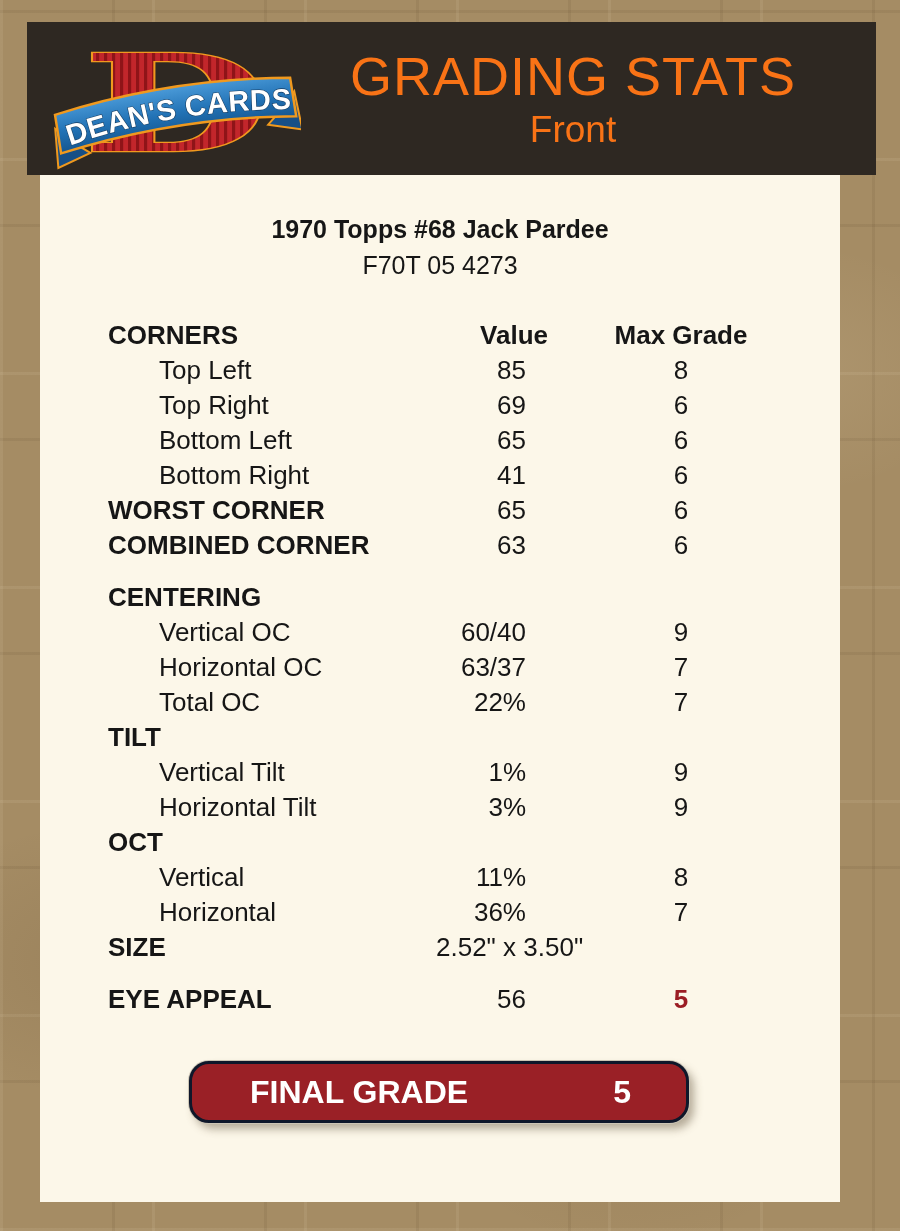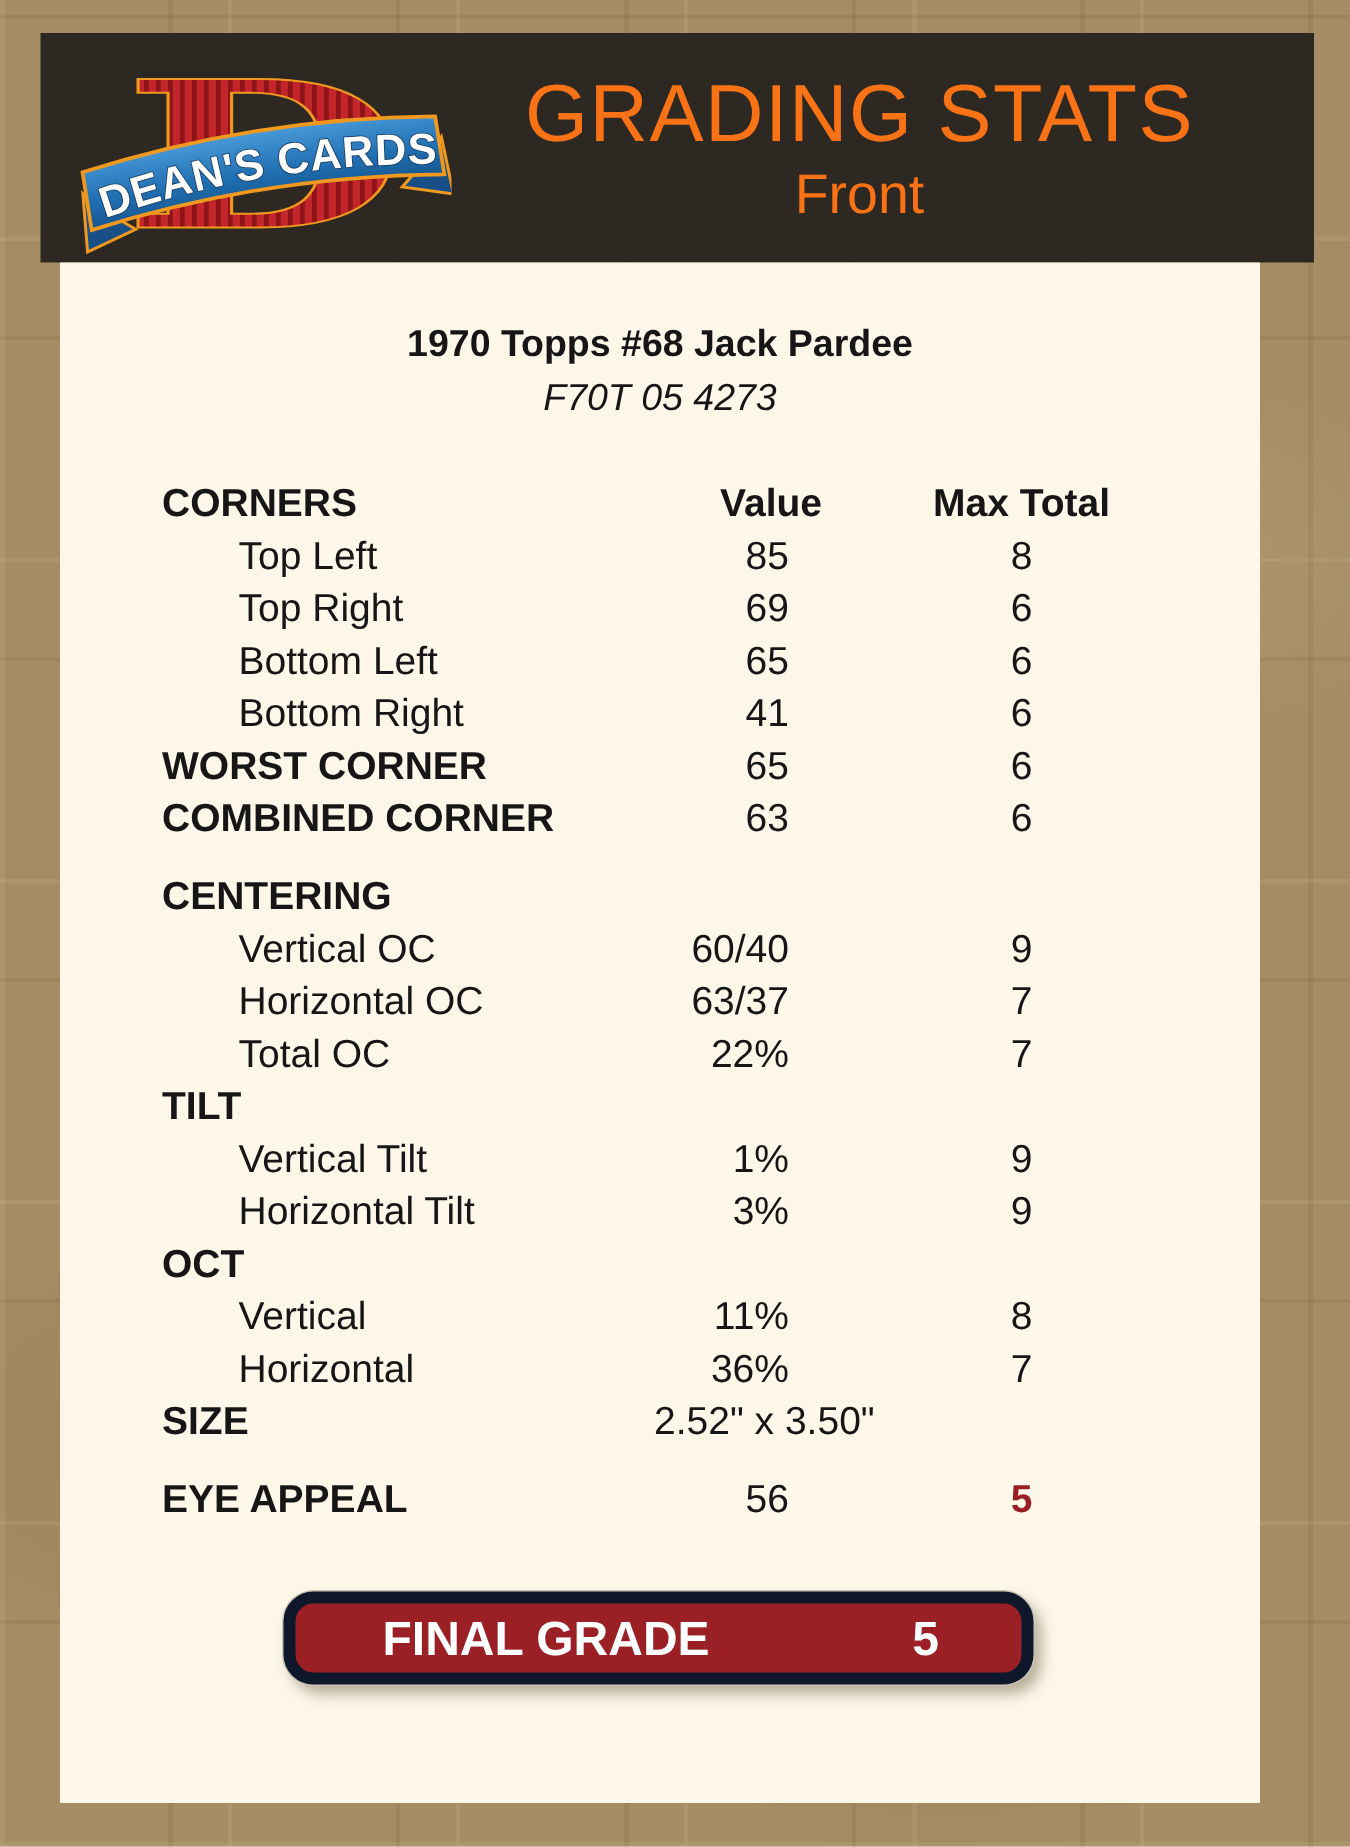--- a/index.html
+++ b/index.html
@@ -26,40 +26,40 @@
   .titles { position:absolute; left:243px; top:24px; width:606px; text-align:center; color:#f97316; }
   .main-title { font-size:54px; line-height:60px; font-weight:400; letter-spacing:1px; }
   .sub-title  { font-size:37px; line-height:47px; font-weight:400; }
 
   
   .panel {
     position:absolute; left:40px; top:175px; width:800px; height:1027px;
     background:#fcf7e9; color:#161616;
   }
   .card-title  { padding-top:40px; text-align:center; font-size:25px; line-height:28px; font-weight:bold; }
-  .card-serial { margin-top:6px; text-align:center; font-size:25px; line-height:32px;font-style:italic; }
+  .card-serial { margin-top:6px; text-align:center; font-size:25px; line-height:32px; }
 
   
   .gtable { margin-top:37px; padding-left:68px; }
   .trow { display:grid; grid-template-columns:328px 90px 310px; align-items:center; height:35px; font-size:26px; }
   .tgap { height:17px; }
   .trow .cl { white-space:nowrap; }
   .trow.indent .cl { padding-left:51px; }
   .trow.section .cl { font-weight:bold; }
   .trow.colheader .cl, .trow.colheader .cv, .trow.colheader .cm { font-weight:bold; }
   .trow.colheader .cv { transform:translateX(22px); }
   .trow .cv { text-align:right; white-space:nowrap; }
   .trow .cm { text-align:center; }
   .trow .cm.red { color:#9b1d24; font-weight:bold; }
 
   
   .final-btn {
     position:absolute; left:149px; top:886px; width:500px; height:62px;
     background:#9a2026;
-    border:8px solid #0f172a;
+    border:3px solid #0f172a;
     border-radius:20px;
     box-shadow:0 0 0 1px #ccc5b5, 5px 6px 9px rgba(95,80,55,0.45);
     color:#ffffff; font-size:32px; font-weight:bold;
     display:flex; align-items:center; justify-content:space-between;
     padding:0 55px 0 58px;
     cursor:pointer;
   }
 </style>
 </head>
 <body>
@@ -97,21 +97,21 @@
 </div>
 
 <div class="panel">
   <div class="card-title">1970 Topps #68 Jack Pardee</div>
   <div class="card-serial">F70T 05 4273</div>
 
   <div class="gtable">
       <div class="trow colheader">
         <div class="cl">CORNERS</div>
         <div class="cv">Value</div>
-        <div class="cm">Max Total</div>
+        <div class="cm">Max Grade</div>
       </div>
       <div class="trow indent">
         <div class="cl">Top Left</div>
         <div class="cv">85</div>
         <div class="cm">8</div>
       </div>
       <div class="trow indent">
         <div class="cl">Top Right</div>
         <div class="cv">69</div>
         <div class="cm">6</div>

